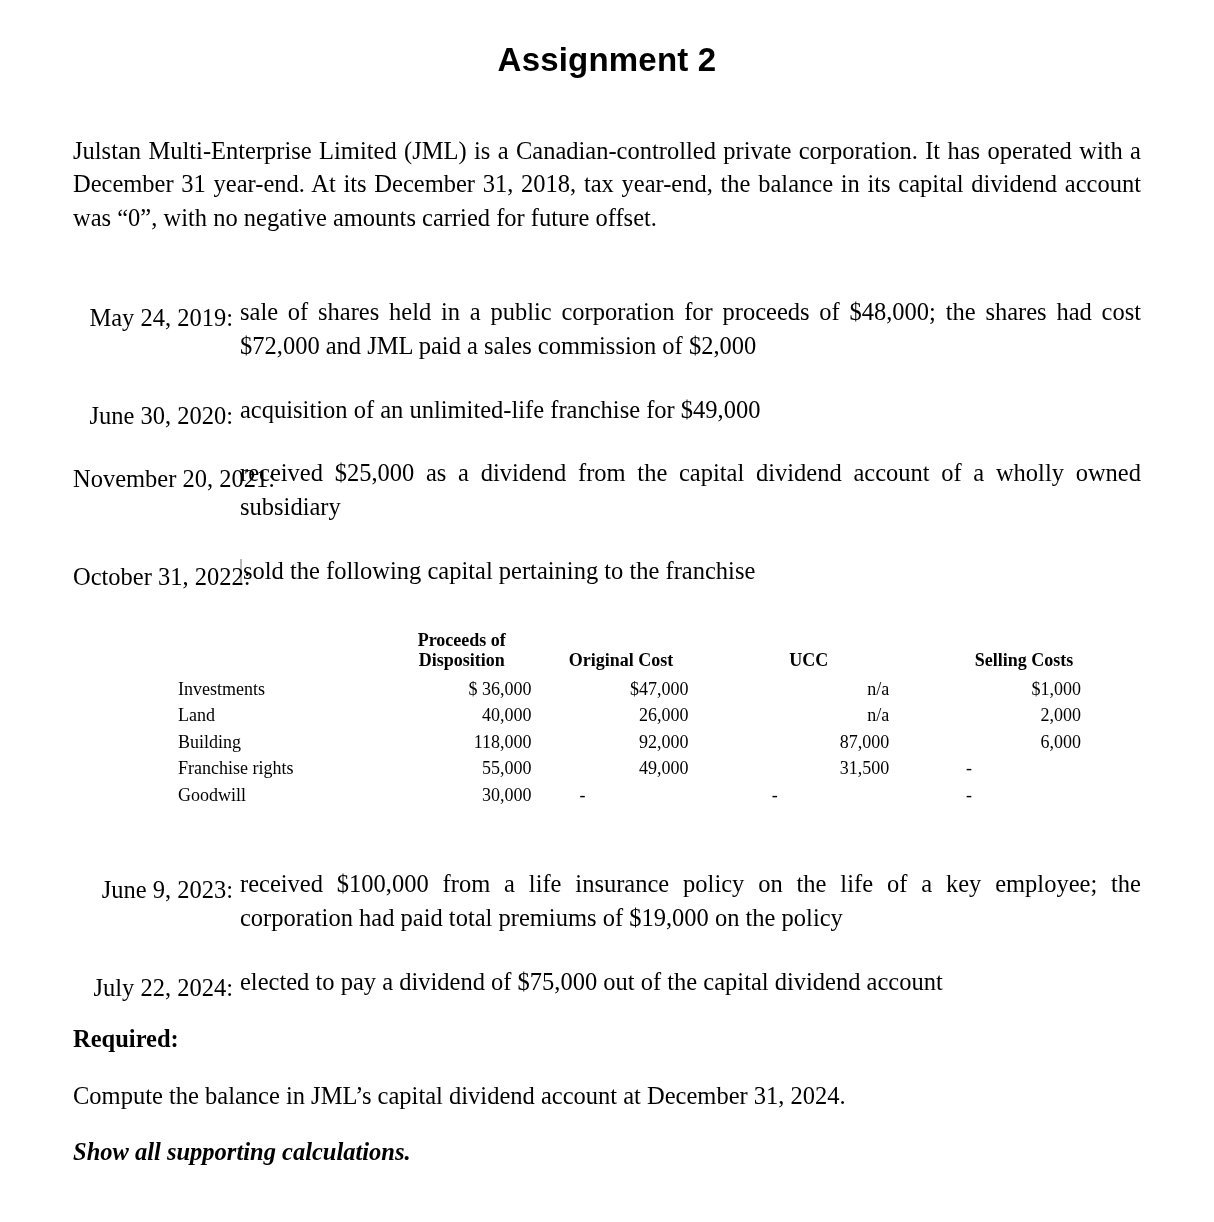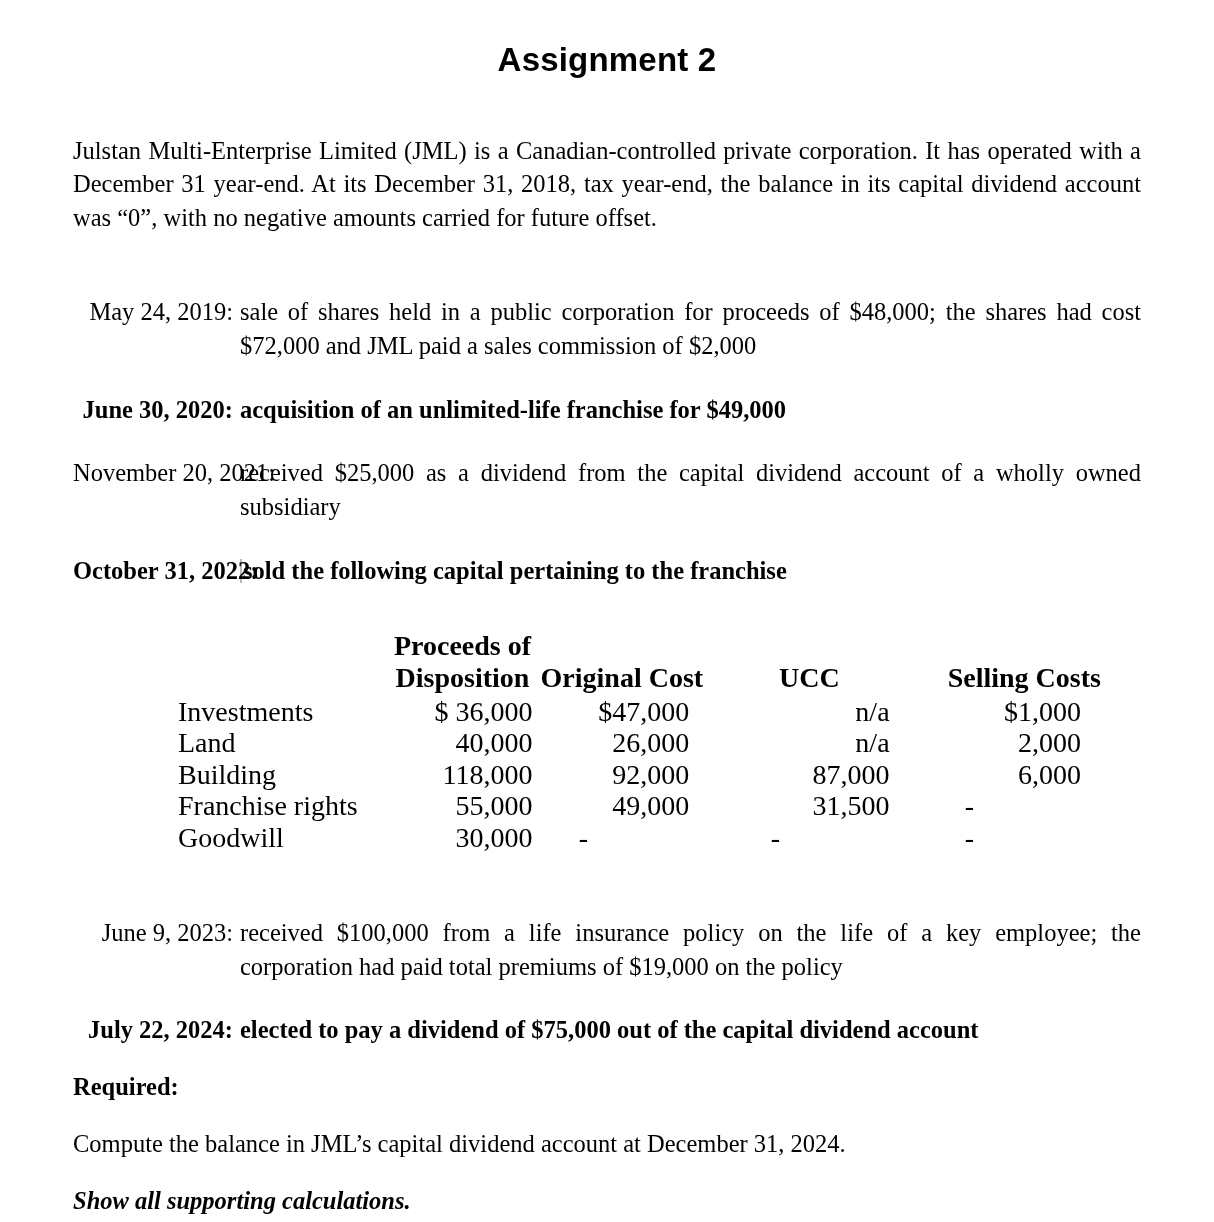--- a/index.html
+++ b/index.html
@@ -63,48 +63,48 @@
     font-size: 24.5px;
     line-height: 1.38;
     margin: 0;
     padding-left: 167px;  
     text-align: justify;
     text-justify: inter-word;
   }
   .entry .date-label {
     position: absolute;
     left: 0;
-    top: 0;
+    top: 6px;
     width: 160px;          
     text-align: right;
     white-space: nowrap;
   }
   .entry .entry-body {
     display: block;
   }
-  .entry.no-justify { text-align: left; font-weight: bold; }
+  .entry.no-justify { text-align: left; }
 
   
   .caret {
     display: inline-block;
     width: 2px;
     height: 24px;
     background: #b9b9b9;
     vertical-align: -4px;
     margin: 0 1px 0 0;
   }
 
   
   .asset-table-wrap {
     margin-top: 42px;
   }
   table.asset-table {
     border-collapse: collapse;
     margin-left: 105px;
-    font-size: 28px;
+    font-size: 18px;
     line-height: 1.13;
   }
   table.asset-table th,
   table.asset-table td {
     padding: 0;
     font-weight: normal;
     vertical-align: bottom;
   }
   table.asset-table thead th {
     font-weight: bold;

